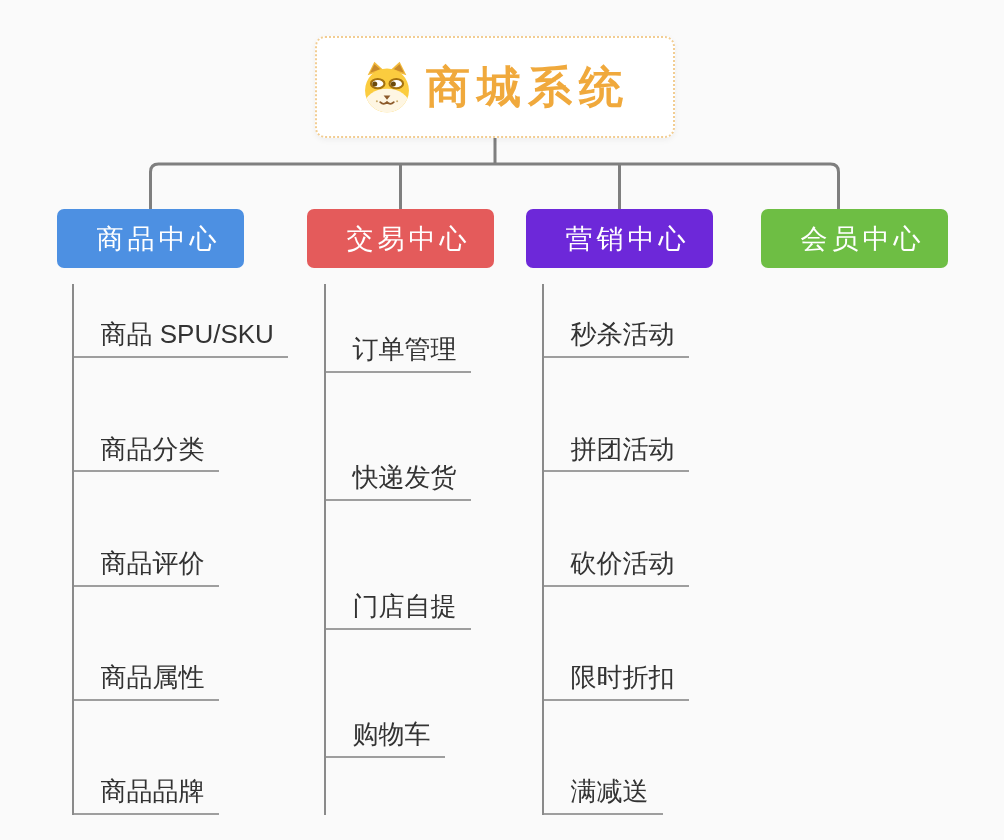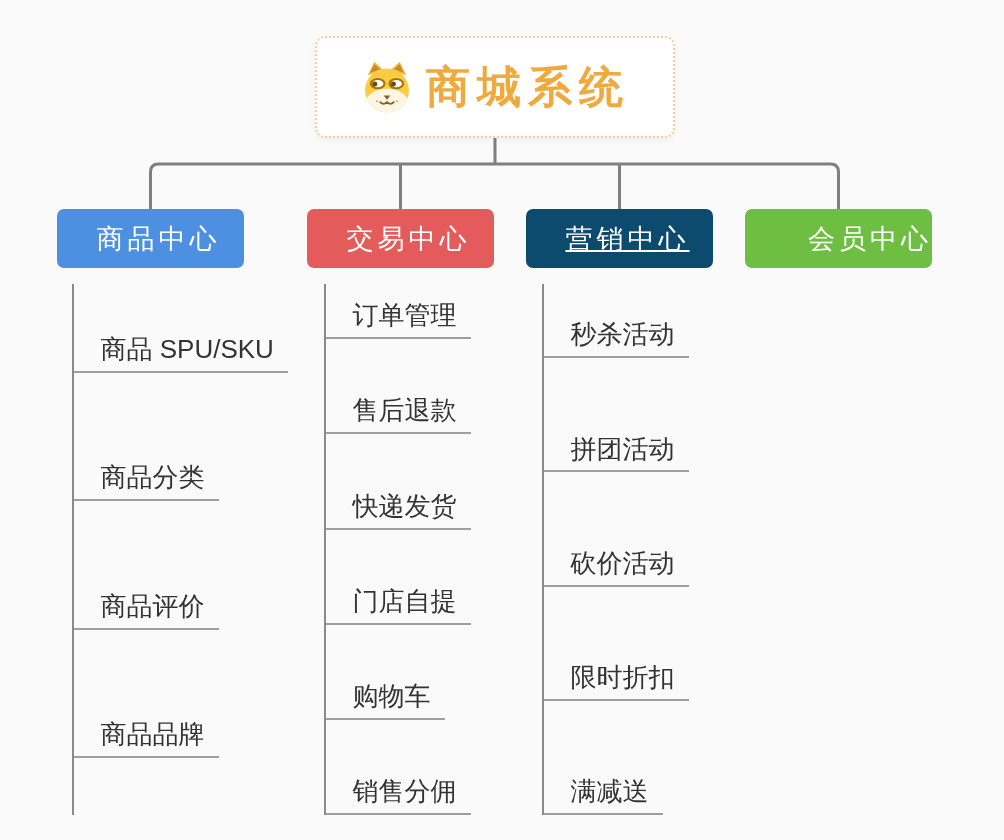--- a/index.html
+++ b/index.html
@@ -26,21 +26,21 @@
     white-space:nowrap;line-height:1;
   }
 
   
   .branch-header{
     position:absolute;top:209px;width:187px;height:59px;
     border-radius:7px;display:flex;align-items:center;justify-content:center;
     color:#FFFFFF;font-size:27px;letter-spacing:4px;z-index:3;
     box-sizing:border-box;white-space:nowrap;padding-left:16px;
   }
-  .bh1{left:57px;}  .bh2{left:307px;}  .bh3{left:526px;}  .bh4{left:745px;justify-content:flex-end;}
+  .bh1{left:57px;}  .bh2{left:307px;}  .bh3{left:526px;}  .bh4{left:761px;}
 
   
   .leaf-col{
     position:absolute;top:284px;height:531px;width:235px;
     border-left:2px solid #8A8A8A;z-index:2;
     display:flex;flex-direction:column;gap:40px;
   }
   .lc1{left:71.5px;} .lc2{left:323.5px;} .lc3{left:541.5px;} .lc4{left:760.5px;}
   .leaf-row{height:88.5px;display:flex;align-items:flex-end;}
   .leaf{
@@ -88,60 +88,57 @@
     </svg>
     <span class="root-title">商城系统</span>
   </div>
 
   <div class="branch-header bh1" style="background-color: rgb(77, 144, 226);">
     <span>商品中心</span>
   </div>
   <div class="branch-header bh2" style="background-color: rgb(228, 91, 91);">
     <span>交易中心</span>
   </div>
-  <div class="branch-header bh3" style="background-color: #0c4a6e; text-decoration: underline;">
+  <div class="branch-header bh3" style="background-color: #6d28d9;">
     <span>营销中心</span>
   </div>
   <div class="branch-header bh4" style="background-color: rgb(110, 190, 68);">
     <span>会员中心</span>
   </div>
 
   <div class="leaf-col lc1">
     <div class="leaf-row">
         <span class="leaf">商品 SPU/SKU</span>
       </div>
     <div class="leaf-row">
         <span class="leaf">商品分类</span>
       </div>
     <div class="leaf-row">
         <span class="leaf">商品评价</span>
       </div>
     <div class="leaf-row">
+        <span class="leaf">商品属性</span>
+      </div>
+    <div class="leaf-row">
         <span class="leaf">商品品牌</span>
       </div>
   </div>
 
   <div class="leaf-col lc2">
     <div class="leaf-row">
         <span class="leaf">订单管理</span>
       </div>
     <div class="leaf-row">
-        <span class="leaf">售后退款</span>
-      </div>
-    <div class="leaf-row">
         <span class="leaf">快递发货</span>
       </div>
     <div class="leaf-row">
         <span class="leaf">门店自提</span>
       </div>
     <div class="leaf-row">
         <span class="leaf">购物车</span>
-      </div>
-    <div class="leaf-row">
-        <span class="leaf">销售分佣</span>
       </div>
   </div>
 
   <div class="leaf-col lc3">
     <div class="leaf-row">
         <span class="leaf">秒杀活动</span>
       </div>
     <div class="leaf-row">
         <span class="leaf">拼团活动</span>
       </div>

